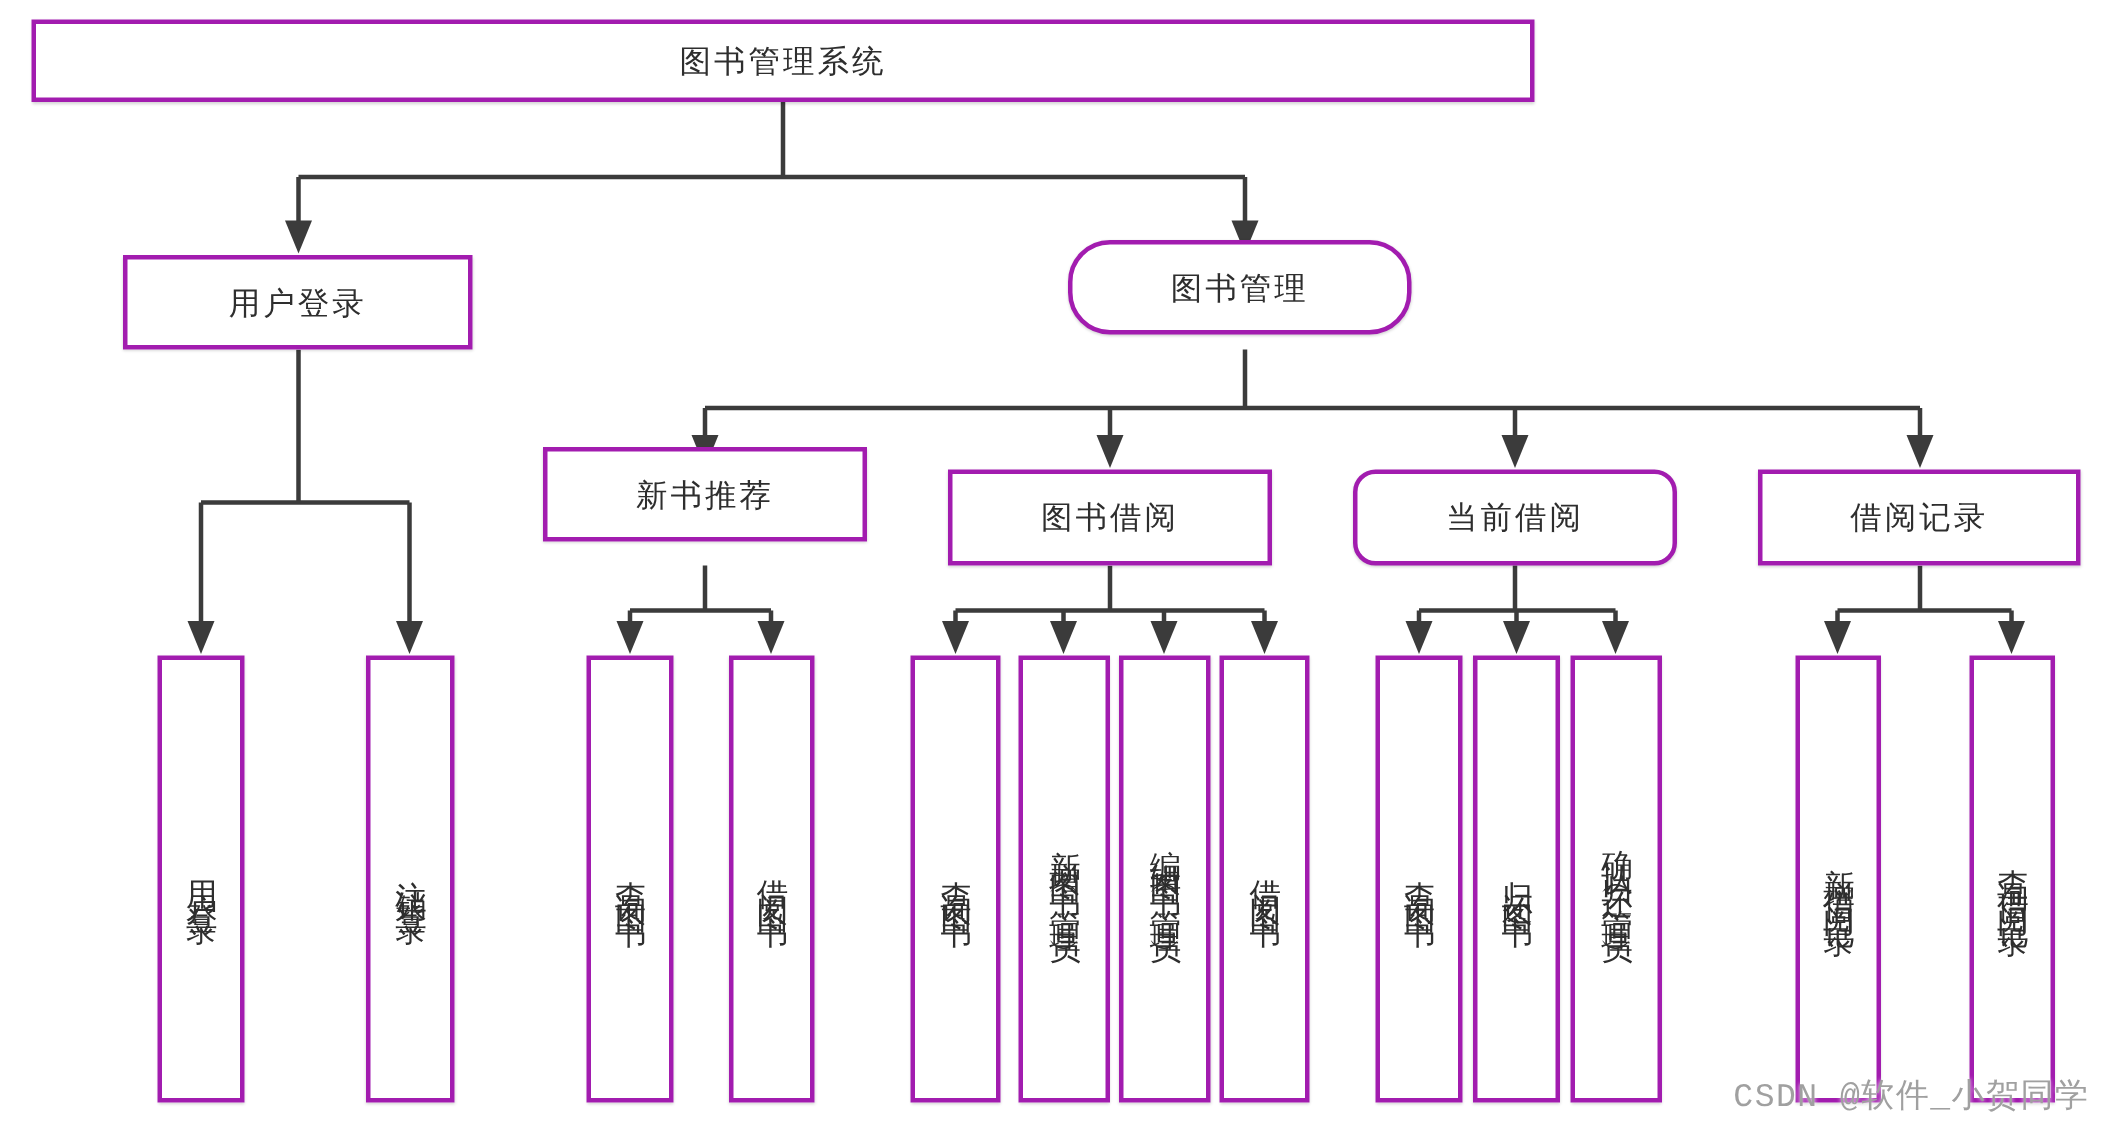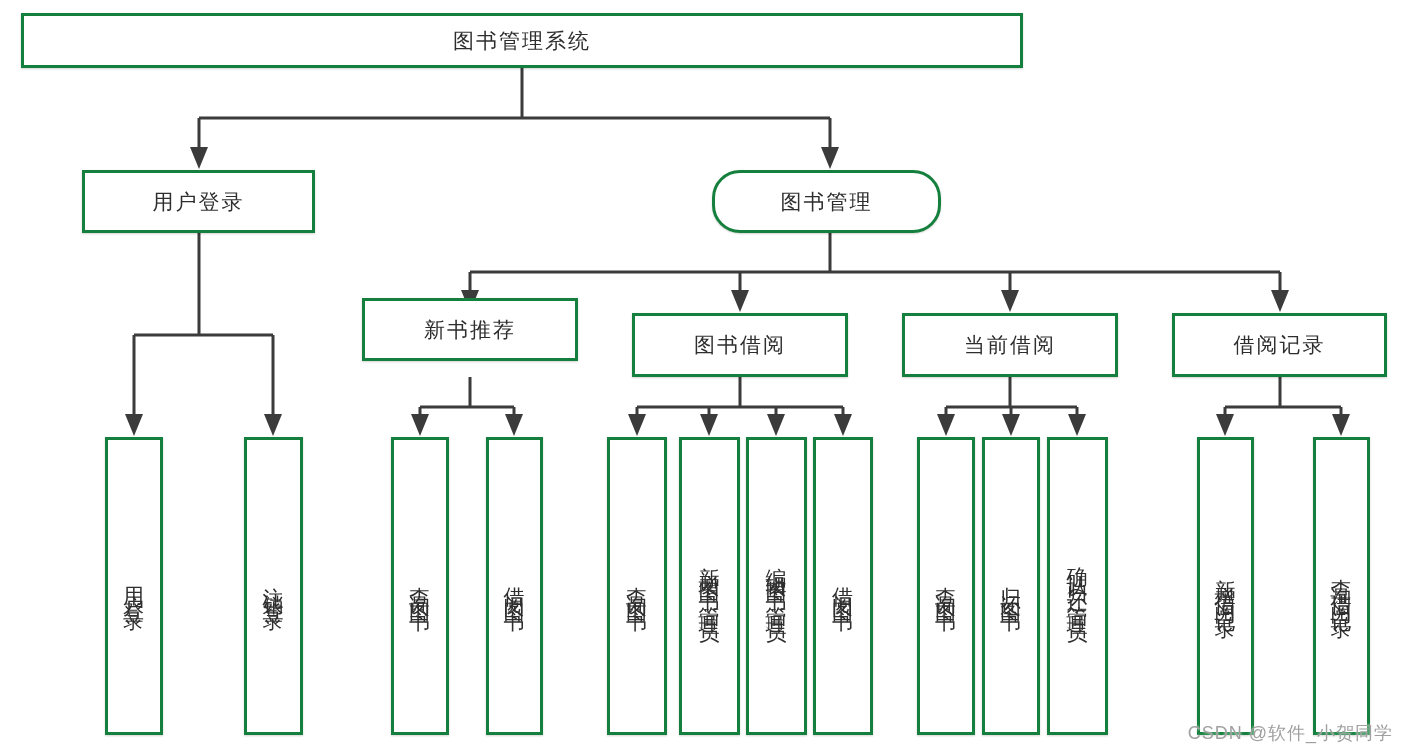--- a/index.html
+++ b/index.html
@@ -13,21 +13,21 @@
   }
   svg.wires {
     position: absolute;
     left: 0; top: 0;
     width: 1405px; height: 747px;
     z-index: 1;
   }
   .box {
     position: absolute;
     box-sizing: border-box;
-    border: 3px solid #15803d;
+    border: 3px solid #a21caf;
     background: #ffffff;
     display: flex;
     align-items: center;
     justify-content: center;
     color: #2e2e2e;
     font-size: 21px;
     letter-spacing: 2px;
     z-index: 2;
     box-shadow: 0 1px 2px rgba(0,0,0,0.18);
   }
@@ -37,24 +37,25 @@
     letter-spacing: 8px;
     font-size: 21px;
     line-height: 1;
     white-space: nowrap;
   }
   .watermark {
     position: absolute;
     right: 12px;
     bottom: 2px;
     z-index: 5;
-    font-size: 18px;
+    font-size: 22px;
     color: #a0a0a0;
     letter-spacing: 1px;
     text-shadow: 0 0 3px rgba(255,255,255,0.9);
+    font-family: Liberation Mono, monospace;
   }
 </style>
 </head>
 <body>
 
 <div class="canvas">
 
   <svg class="wires" viewBox="0 0 1405 747" aria-hidden="true">
     <g stroke="#3b3b3b" stroke-width="3" fill="none">
 
@@ -91,25 +92,25 @@
       <polygon points="1002,414 1020,414 1011,436"></polygon>
       <polygon points="1068,414 1086,414 1077,436"></polygon>
       <polygon points="1216,414 1234,414 1225,436"></polygon>
       <polygon points="1332,414 1350,414 1341,436"></polygon>
     </g>
   </svg>
 
   <div class="box" style="left:21px; top:13px; width:1002px; height:55px;">图书管理系统</div>
 
   <div class="box" style="left:82px; top:170px; width:233px; height:63px;">用户登录</div>
-  <div class="box" style="left:712px; top:170px; width:229px; height:63px;border-radius:28px;">图书管理</div>
+  <div class="box" style="left:712px; top:160px; width:229px; height:63px;border-radius:28px;">图书管理</div>
 
   <div class="box" style="left:362px; top:298px; width:216px; height:63px;">新书推荐</div>
   <div class="box" style="left:632px; top:313px; width:216px; height:64px;text-align:center;">图书借阅</div>
-  <div class="box" style="left:902px; top:313px; width:216px; height:64px;">当前借阅</div>
+  <div class="box" style="left:902px; top:313px; width:216px; height:64px;border-radius:15px;">当前借阅</div>
   <div class="box" style="left:1172px; top:313px; width:215px; height:64px;">借阅记录</div>
 
   <div class="box leaf" style="left:105px; top:437px; width:58px; height:298px;">
     <span>用户登录</span>
   </div>
   <div class="box leaf" style="left:244px; top:437px; width:59px; height:298px;">
     <span>注销登录</span>
   </div>
 
   <div class="box leaf" style="left:391px; top:437px; width:58px; height:298px;">

